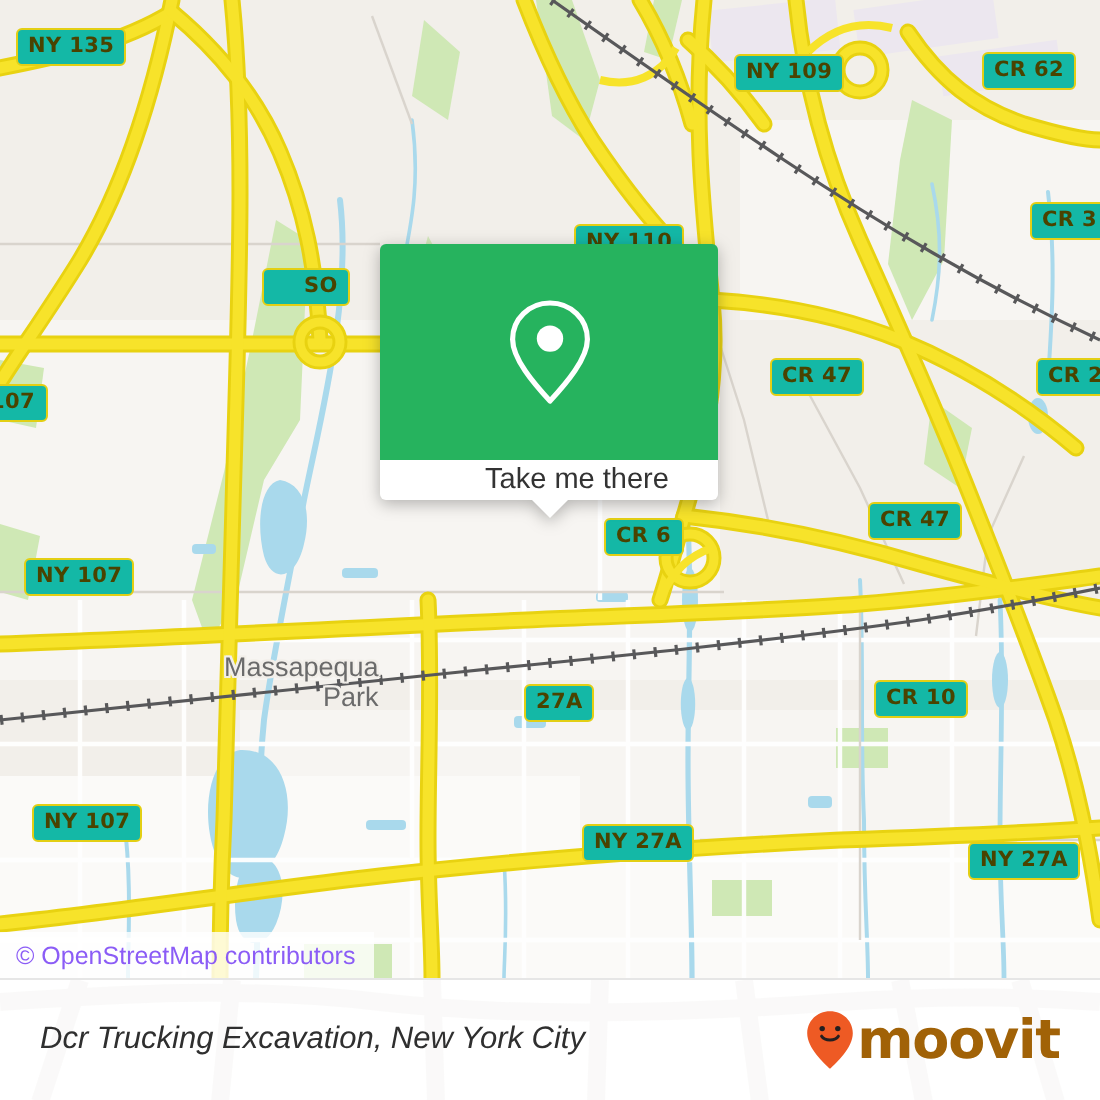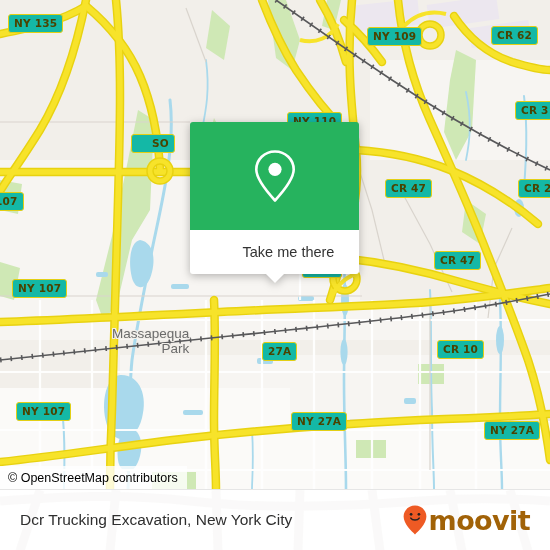--- a/index.html
+++ b/index.html
@@ -83,21 +83,21 @@
     display: flex;
     align-items: center;
     justify-content: center;
   }
   .popup-pin {
     display: block;
     width: 46px;
     height: 56px;
   }
   .popup-foot {
-    height: 44px;
+    height: 20px;
     background: #ffffff;
     border-radius: 0 0 3px 3px;
     display: flex;
     align-items: center;
     justify-content: center;
     position: relative;
     padding-left: 28px;
   }
   .popup-foot-label {
     color: #333333;
@@ -118,21 +118,21 @@
   
   .attribution {
     position: absolute;
     left: 0;
     top: 466px;
     height: 23px;
     display: flex;
     align-items: center;
     padding: 0 9px 0 8px;
     background: rgba(255,255,255,0.80);
-    color: #000000;
+    color: #8b5cf6;
     font-size: 12.5px;
     font-family: "Liberation Sans", sans-serif;
     z-index: 30;
     white-space: nowrap;
   }
 
   
   .footer {
     position: absolute;
     left: 0;
@@ -159,20 +159,21 @@
     align-items: center;
     justify-content: space-between;
     padding: 0 20px 0 20px;
     box-sizing: border-box;
   }
   .footer-title {
     color: #2f2f2f;
     font-size: 15.5px;
     font-family: "Liberation Sans", sans-serif;
     white-space: nowrap;
+    font-style: italic;
   }
   .brand {
     display: flex;
     align-items: center;
     gap: 2px;
   }
   .brand-pin { display:block; width: 24px; height: 30px; }
   .brand-word {
     color: #a16207;
     font-size: 27px;

